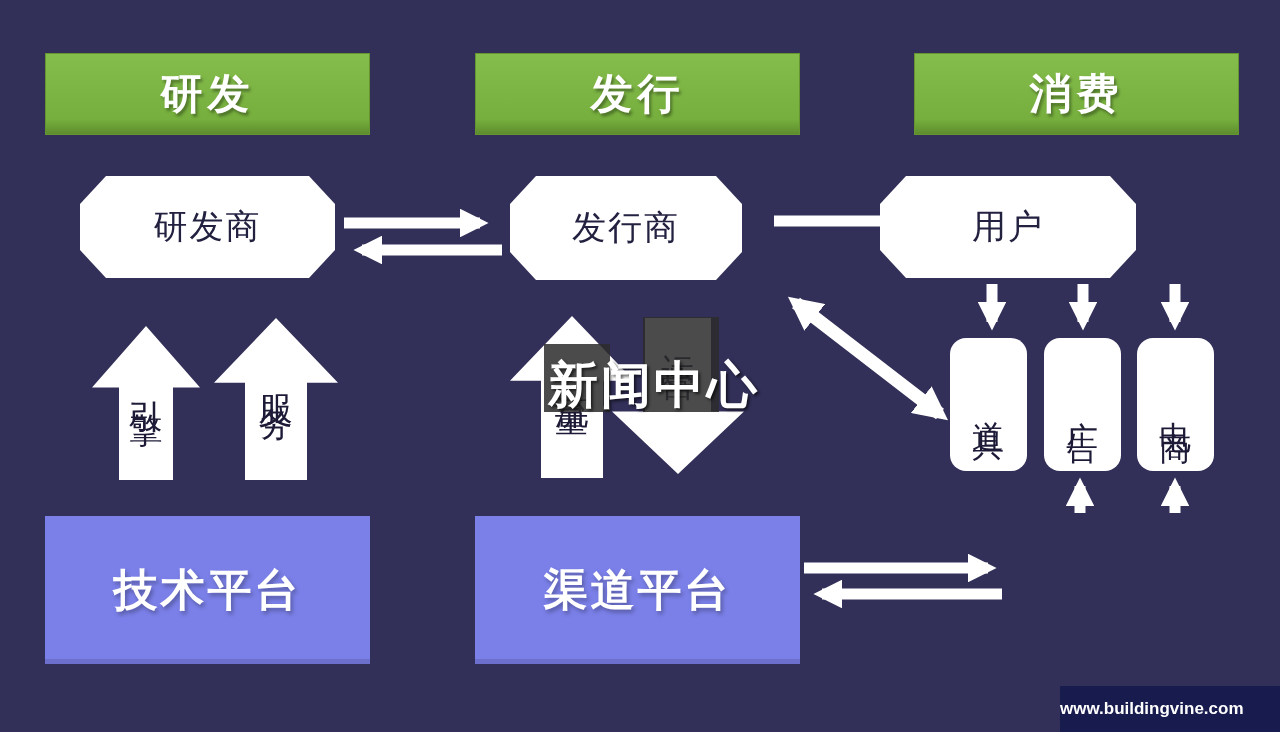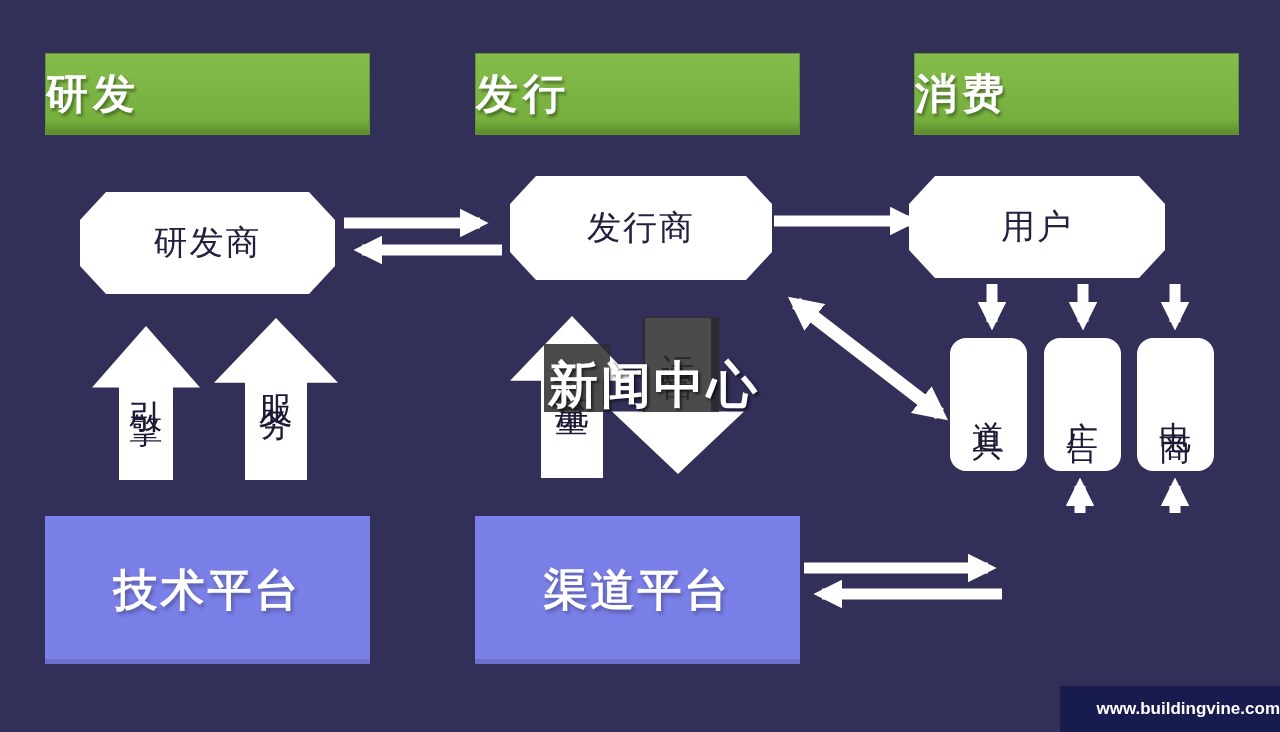--- a/index.html
+++ b/index.html
@@ -1,20 +1,20 @@
 <!DOCTYPE html>
 <html><head>
 <meta charset="utf-8">
 <style>
   * { margin:0; padding:0; box-sizing:border-box; }
   body { font-family:"Liberation Sans", sans-serif; }
   .canvas { position:relative; width:1280px; height:732px; background:#322f58; overflow:hidden; }
 
   .stage {
-    position:absolute; display:flex; align-items:center; justify-content:flex-start;
+    position:absolute; display:flex; align-items:center; justify-content:center;
     background:linear-gradient(180deg,#85bd4d 0%,#76af3d 82%,#5d8c2e 100%);
     border:1px solid #649530;
     color:#fff; font-size:42px; font-weight:bold; letter-spacing:5px;
     text-shadow:2px 3px 3px rgba(0,0,0,.35);
   }
 
   .entity {
     position:absolute; display:flex; align-items:center; justify-content:center;
     background:#fff; color:#232140; font-size:34px; font-weight:500; letter-spacing:2px;
     clip-path:polygon(26px 0, calc(100% - 26px) 0, 100% 28px, 100% calc(100% - 28px),
@@ -51,46 +51,46 @@
   .svglayer { position:absolute; left:0; top:0; }
 
   .wmbox { position:absolute; background:rgba(44,44,44,.85); }
   .wmtext {
     position:absolute; color:#fff; font-size:50px; font-weight:bold; letter-spacing:3px;
     text-shadow:2px 2px 3px rgba(0,0,0,.6);
   }
 
   .footer {
     position:absolute; background:#171b4d;
-    display:flex; align-items:center; justify-content:flex-end;
+    display:flex; align-items:center; justify-content:flex-start;
     color:#fff; font-size:17px; font-weight:bold;
   }
 </style>
 </head>
 <body>
 
 <div class="canvas">
 
   <div class="stage" style="left:45px; top:53px; width:325px; height:82px;">
     <span>研发</span>
   </div>
   <div class="stage" style="left:475px; top:53px; width:325px; height:82px;">
     <span>发行</span>
   </div>
   <div class="stage" style="left:895px; top:53px; width:325px; height:82px;margin-left:19px;">
     <span>消费</span>
   </div>
 
-  <div class="entity" style="left:80px; top:192px; width:255px; height:102px;">
+  <div class="entity" style="left:80px; top:176px; width:255px; height:102px;">
     <span>研发商</span>
   </div>
-  <div class="entity" style="left:510px; top:176px; width:262px; height:104px;">
+  <div class="entity" style="left:510px; top:176px; width:232px; height:104px;">
     <span>发行商</span>
   </div>
-  <div class="entity" style="left:909px; top:176px; width:256px; height:102px;">
+  <div class="entity" style="left:880px; top:176px; width:256px; height:102px;">
     <span>用户</span>
   </div>
 
   <div class="platform" style="left:475px; top:516px; width:325px; height:148px;">
     <span>渠道平台</span>
   </div>
   <div class="platform" style="left:45px; top:516px; width:325px; height:148px;">
     <span>技术平台</span>
   </div>
 

